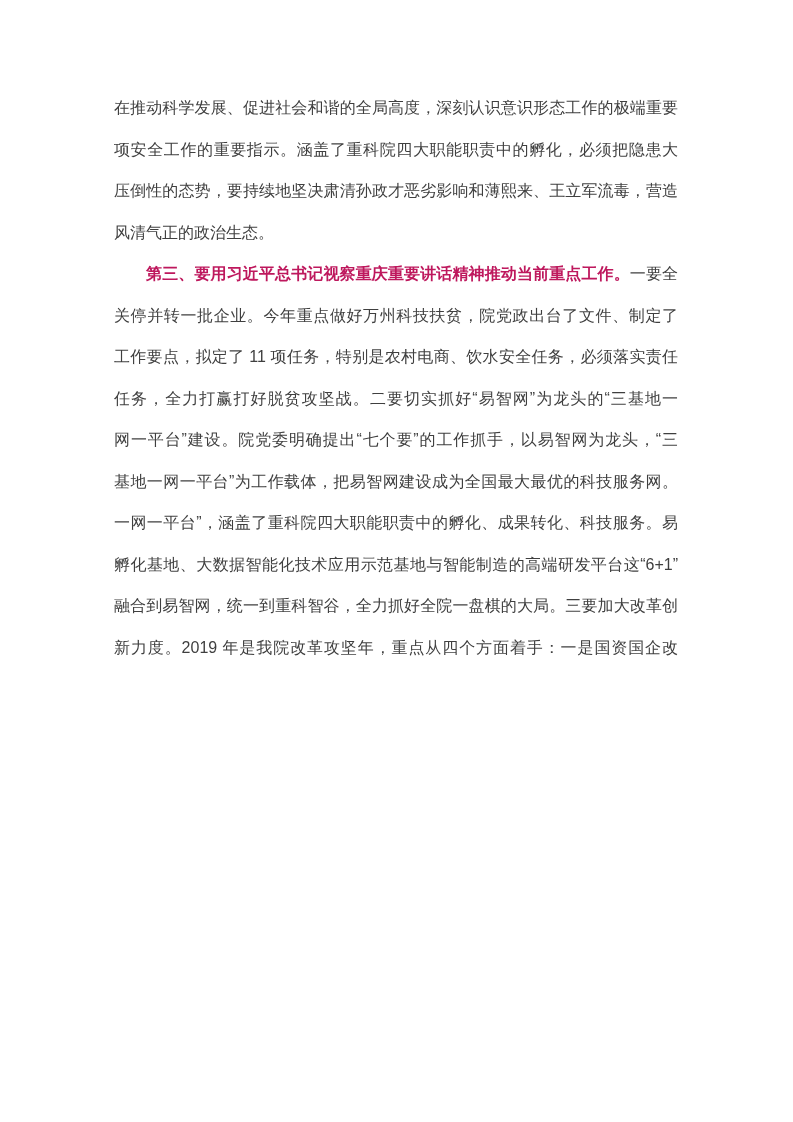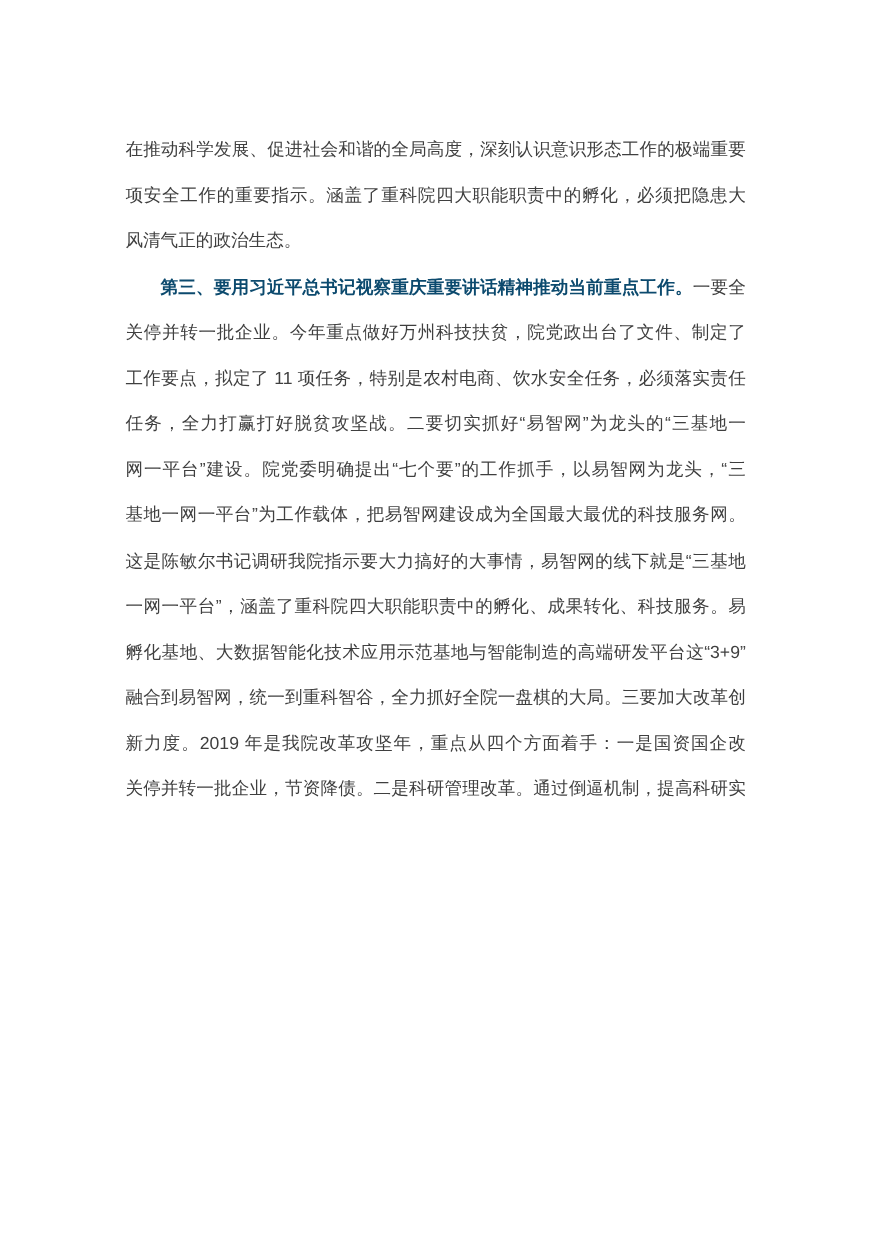--- a/index.html
+++ b/index.html
@@ -11,57 +11,56 @@
   .viewport {
     position: relative;
     width: 793px;
     height: 1122px;
     background: #ffffff;
     overflow: hidden;
   }
   .doc-page {
     position: absolute;
     left: 114px;
-    top: 116px;
+    top: 87px;
     width: 564px;
   }
   .text-line {
     height: 41.5px;
     line-height: 41.5px;
     font-size: 16px;
     color: #3f3f3f;
     text-align: justify;
     text-align-last: justify;
     overflow: hidden;
   }
   .text-line.para-end {
     text-align-last: left;
   }
   .text-line.indented {
     text-indent: 2em;
   }
   .bold-lead {
     font-weight: 700;
-    color: #0c4a6e;
+    color: #be185d;
   }
 </style>
 </head>
 <body>
 
 <div class="viewport">
   <div class="doc-page" id="doc-page">
       <div class="text-line">在推动科学发展、促进社会和谐的全局高度，深刻认识意识形态工作的极端重要</div>
       <div class="text-line">项安全工作的重要指示。涵盖了重科院四大职能职责中的孵化，必须把隐患大</div>
+      <div class="text-line">压倒性的态势，要持续地坚决肃清孙政才恶劣影响和薄熙来、王立军流毒，营造</div>
       <div class="text-line para-end">风清气正的政治生态。</div>
       <div class="text-line indented"><span class="bold-lead">第三、要用习近平总书记视察重庆重要讲话精神推动当前重点工作。</span><span>一要全</span></div>
       <div class="text-line">关停并转一批企业。今年重点做好万州科技扶贫，院党政出台了文件、制定了</div>
       <div class="text-line">工作要点，拟定了 11 项任务，特别是农村电商、饮水安全任务，必须落实责任</div>
       <div class="text-line">任务，全力打赢打好脱贫攻坚战。二要切实抓好“易智网”为龙头的“三基地一</div>
       <div class="text-line">网一平台”建设。院党委明确提出“七个要”的工作抓手，以易智网为龙头，“三</div>
       <div class="text-line">基地一网一平台”为工作载体，把易智网建设成为全国最大最优的科技服务网。</div>
-      <div class="text-line">这是陈敏尔书记调研我院指示要大力搞好的大事情，易智网的线下就是“三基地</div>
       <div class="text-line">一网一平台”，涵盖了重科院四大职能职责中的孵化、成果转化、科技服务。易</div>
-      <div class="text-line">孵化基地、大数据智能化技术应用示范基地与智能制造的高端研发平台这“3+9”</div>
+      <div class="text-line">孵化基地、大数据智能化技术应用示范基地与智能制造的高端研发平台这“6+1”</div>
       <div class="text-line">融合到易智网，统一到重科智谷，全力抓好全院一盘棋的大局。三要加大改革创</div>
       <div class="text-line">新力度。2019 年是我院改革攻坚年，重点从四个方面着手：一是国资国企改革。</div>
-      <div class="text-line">关停并转一批企业，节资降债。二是科研管理改革。通过倒逼机制，提高科研实</div>
     </div>
 </div>
 
 </body></html>

